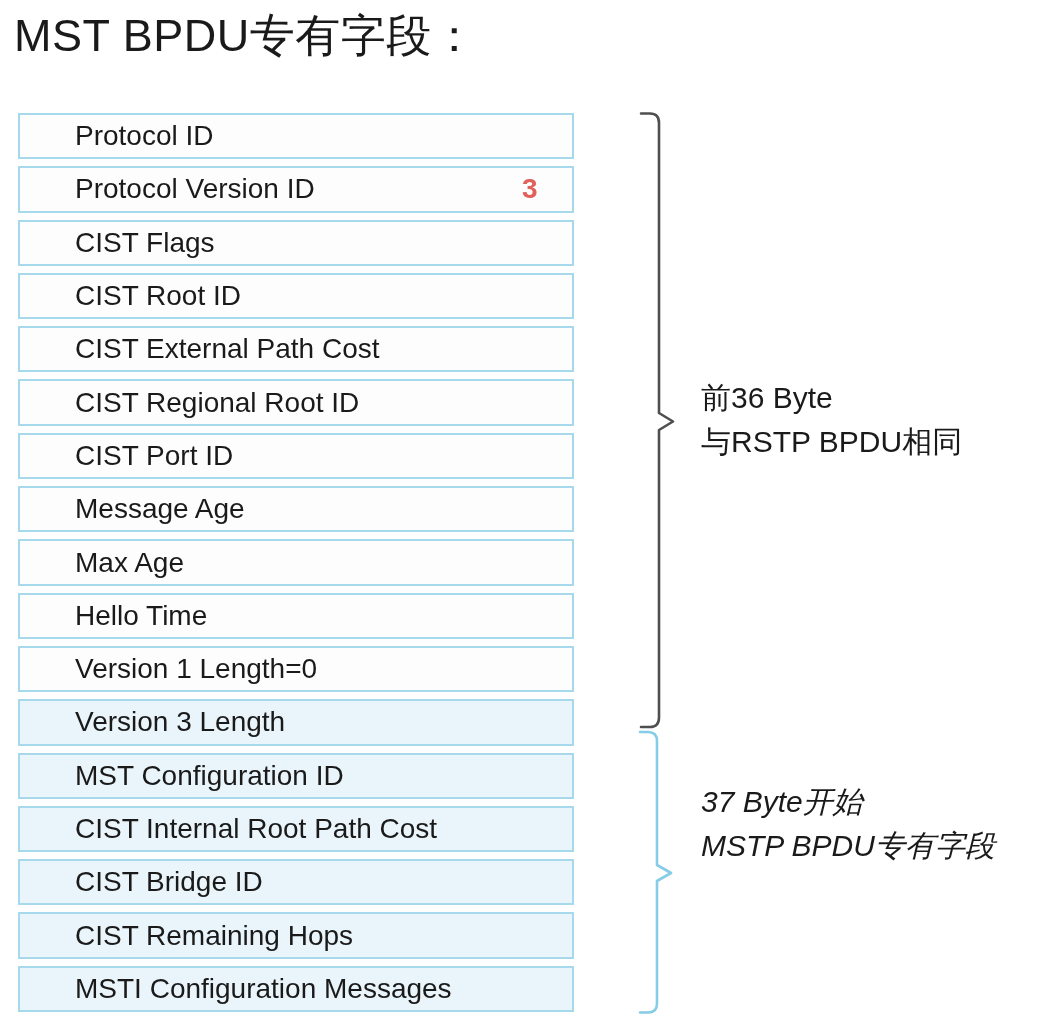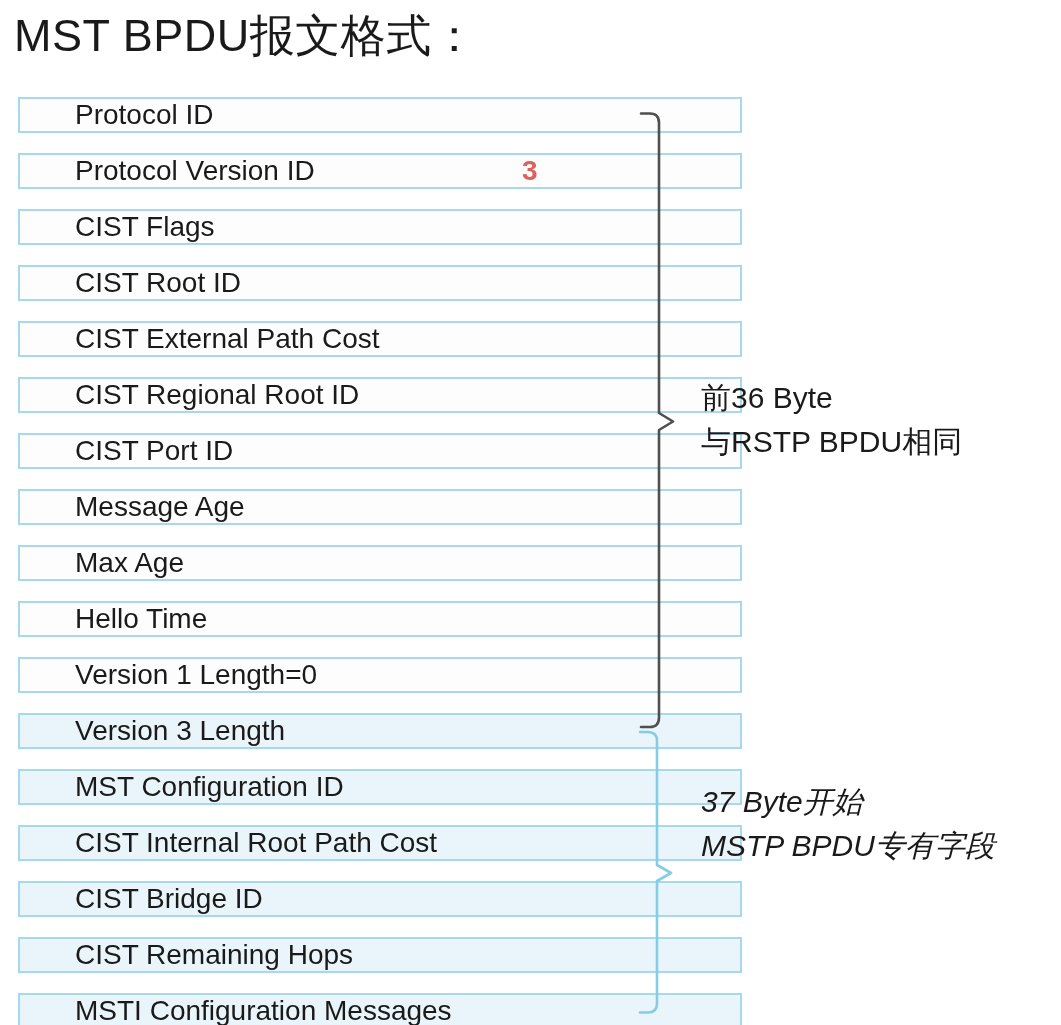--- a/index.html
+++ b/index.html
@@ -25,24 +25,24 @@
     left:14px; top:6px;
     font-size:45px;
     font-weight:500;
     letter-spacing:0.5px;
     color:var(--text);
     white-space:nowrap;
   }
   .bpdu-table{
     position:absolute;
     left:18px; top:113px;
-    width:724px; height:899px;
+    width:556px; height:899px;
     display:flex;
     flex-direction:column;
-    gap:20px;
+    gap:7px;
     justify-content:center;
   }
   .bpdu-row{
     flex:1;
     position:relative;
     display:flex;
     align-items:center;
     border:2px solid var(--cell-border);
     background:var(--rstp-bg);
     padding-left:55px;
@@ -77,21 +77,21 @@
     line-height:44px;
     color:var(--text);
     white-space:nowrap;
   }
   .annotation-rstp{ left:701px; top:376px; }
   .annotation-mstp{ left:701px; top:780px;font-style:italic; }
 </style>
 </head>
 <body>
 
-<div class="page-title">MST BPDU报文格式：</div>
+<div class="page-title">MST BPDU专有字段：</div>
 
 <div class="bpdu-table">
     <div class="bpdu-row rstp">
     <span class="field-label">Protocol ID</span>
 
   </div>
     <div class="bpdu-row rstp">
     <span class="field-label">Protocol Version ID</span>
     <span class="field-value">3</span>
   </div>

